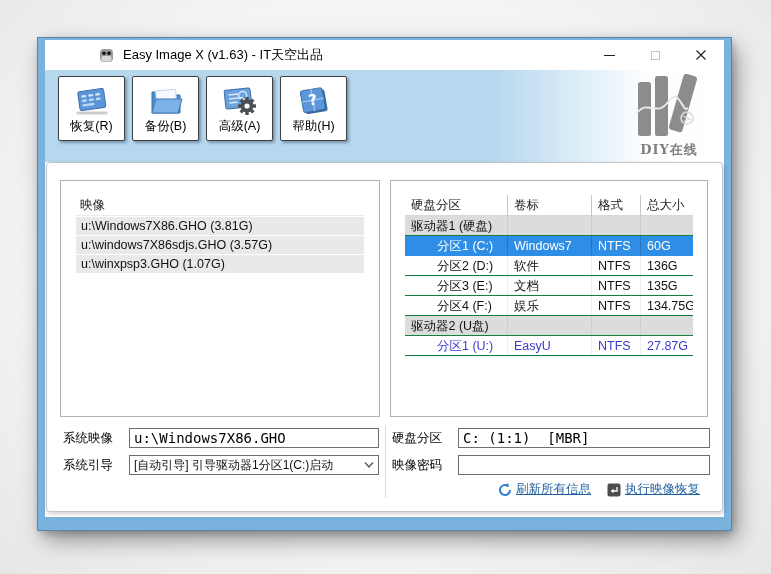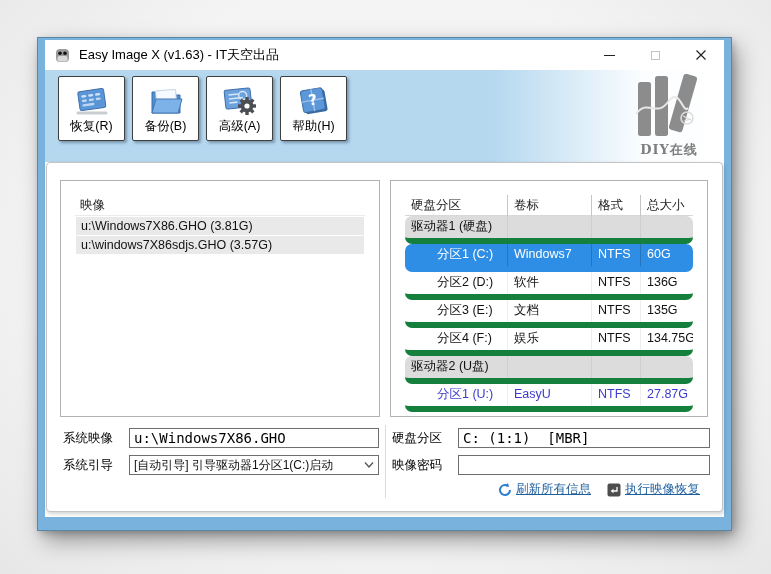--- a/index.html
+++ b/index.html
@@ -15,21 +15,21 @@
 
   
   .window{position:absolute; left:38px; top:38px; width:693px; height:492px;
           background:var(--window-border);
           box-shadow:0 0 0 1px #5c86a6, 6px 10px 22px rgba(0,0,0,.38), 2px 3px 8px rgba(0,0,0,.25);
           padding:2px 7px 13px 7px; display:flex; flex-direction:column;}
   .win-inner{flex:1; background:#fff; position:relative; min-height:0;}
 
   
   .titlebar{position:absolute; left:0; right:0; top:0; height:30px; background:#fff;
-            display:flex; align-items:center;}
+            display:flex; align-items:center;padding-left:44px;}
   .app-icon{width:17px; height:17px; margin:0 8px 0 9px; flex:0 0 auto;}
   .title-text{font-size:13px; color:#000; white-space:nowrap;}
   .caption-btns{margin-left:auto; display:flex; height:28px;}
   .cap-btn{width:46px; height:28px; display:flex; align-items:center; justify-content:center;}
   .glyph-min{width:11px; border-top:1px solid #222;}
   .glyph-max{width:9px; height:9px; border:1px solid #c3c3c3;}
 
   
   .toolbar{position:absolute; left:0; right:0; top:30px; height:92px;
            background:linear-gradient(90deg, var(--toolbar-bg) 0%, var(--toolbar-bg) 66%, #fbfdff 88%, #fff 100%);}
@@ -56,21 +56,21 @@
   .list-header{height:21px; line-height:21px; padding-left:5px; color:#222; border-bottom:1px solid #ebebeb;}
   .img-item{height:18px; line-height:18px; background:var(--list-item-bg); margin:1px 1px 0 1px;
             padding-left:5px; white-space:nowrap; overflow:hidden; cursor:default;}
   .add-link{height:20px; line-height:20px; padding-left:5px; color:var(--add-link-red); margin-top:1px; cursor:pointer;}
 
   
   .thead,.trow{display:grid; grid-template-columns:102px 84px 49px 1fr;}
   .thead{height:21px; line-height:21px; border-bottom:1px solid #d8d8d8; color:#222;}
   .thead .tcell{padding-left:6px;}
   .thead .tcell + .tcell{border-left:1px solid #c6c6c6;}
-  .trow{height:28px; line-height:20px; border-bottom:6px solid #15803d; cursor:default;border-radius:7px;}
+  .trow{height:20px; line-height:20px; border-bottom:1px solid #15803d; cursor:default;}
   .trow .tcell{padding-left:6px; white-space:nowrap; overflow:hidden;}
   .trow .tcell + .tcell{border-left:1px solid #eeeeee;}
   .trow.part .c0{padding-left:32px;}
   .trow.group{background:var(--group-row-bg);}
   .trow.group .tcell + .tcell{border-left:1px solid #cfcfcf;}
   .trow.sel{background:var(--selected-row-bg); color:#fff; border-bottom-color:var(--selected-row-bg);}
   .trow.sel .tcell + .tcell{border-left:1px solid rgba(0,0,0,.18);}
   .trow.blue{color:var(--usb-row-blue);}
 
   
@@ -189,20 +189,21 @@
         </div>
       </div>
 
       <div class="card">
 
         <div class="panel panel-left">
           <div class="list-header">映像</div>
           <div>
               <div class="img-item">u:\Windows7X86.GHO (3.81G)</div>
               <div class="img-item">u:\windows7X86sdjs.GHO (3.57G)</div>
+              <div class="img-item">u:\winxpsp3.GHO (1.07G)</div>
             </div>
         </div>
 
         <div class="panel panel-right">
           <div class="thead">
             <div class="tcell">硬盘分区</div>
             <div class="tcell">卷标</div>
             <div class="tcell">格式</div>
             <div class="tcell">总大小</div>
           </div>

